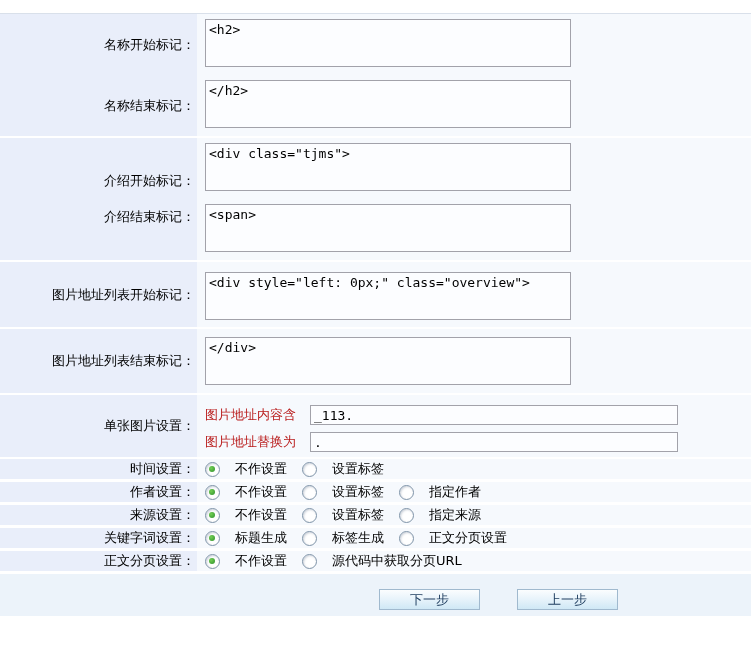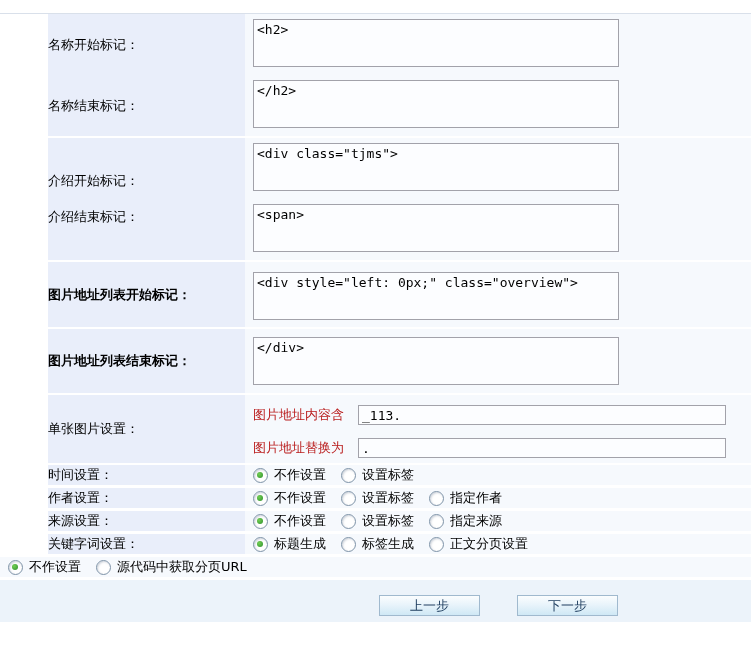--- a/index.html
+++ b/index.html
@@ -6,47 +6,47 @@
   body{
     width:751px;height:670px;overflow:hidden;background:#ffffff;
     font-family:"DejaVu Sans","Liberation Sans",sans-serif;
     font-size:13px;color:#000;
   }
   .top-strip{height:13px;background:#ffffff;border-bottom:1px solid #d9e0ea}
   .grp{margin-bottom:2px}
   .field{display:flex}
   .lbl{
     width:197px;flex:none;background:#e9eefa;box-sizing:border-box;
-    display:flex;align-items:center;
-    padding-right:2px;line-height:16px;margin-left:48px;
-  }
-  .lbl.b span{font-weight:bold}
+    display:flex;justify-content:flex-end;align-items:center;
+    padding-right:2px;line-height:16px;
+  }
+  .lbl.b span{font-weight:normal}
   .ctl{flex:1;background:#f6f9fd;box-sizing:border-box;padding-left:8px}
   textarea.tag{
     display:block;width:366px;height:48px;box-sizing:border-box;
     border:1px solid #a2a2aa;background:#fcfdff;resize:none;overflow:hidden;
     font-family:"DejaVu Sans Mono","Liberation Mono",monospace;
     font-size:13px;color:#000;padding:2px 3px;line-height:15px;
   }
   
   .f-ta .ctl{padding-top:5px;padding-bottom:8px}
   .f-intro-start .lbl{align-items:flex-end;padding-bottom:10px}
   .f-intro-end .lbl{align-items:flex-start;padding-top:10px}
   .f-pic-start .ctl{padding-top:10px;padding-bottom:7px}
   .f-pic-end .ctl{padding-top:8px;padding-bottom:8px}
   
   .g5 .ctl{padding-top:10px;padding-bottom:5px}
   .sub-row{display:flex;align-items:center}
-  .sub-row + .sub-row{margin-top:13px}
+  .sub-row + .sub-row{margin-top:7px}
   .sub-lbl{width:99px;flex:none;color:#b91c1c}
   textarea.small{width:368px;height:20px;margin-left:6px}
   
   .r-row{display:flex;height:20px;margin-bottom:3px}
   .opts{flex:1;background:#f6f9fd;display:flex;align-items:center;padding-left:8px;gap:15px}
-  .opt{display:flex;align-items:center;gap:6px}
+  .opt{display:flex;align-items:center;gap:15px}
   .radio{
     width:13px;height:13px;flex:none;border-radius:50%;
     border:1px solid #7e93a8;background:#fff;position:relative;
     box-shadow:inset 1px 1px 2px rgba(60,80,110,.25);cursor:pointer;
   }
   .radio.checked::after{
     content:"";position:absolute;left:3px;top:3px;width:6px;height:6px;border-radius:50%;
     background:radial-gradient(circle at 35% 35%, #72cf52, #2e8f2e);
   }
   .opt-label{white-space:nowrap}
@@ -215,28 +215,31 @@
       <span class="opt-label">标签生成</span>
     </span>
     <span class="opt">
       <span class="radio"></span>
       <span class="opt-label">正文分页设置</span>
     </span>
   </div>
 </div>
 
 <div class="r-row">
+  <div class="lbl">
+    <span>正文分页设置：</span>
+  </div>
   <div class="opts">
     <span class="opt">
       <span class="radio checked"></span>
       <span class="opt-label">不作设置</span>
     </span>
     <span class="opt">
       <span class="radio"></span>
       <span class="opt-label">源代码中获取分页URL</span>
     </span>
   </div>
 </div>
 
 <div class="band">
+  <button class="btn">下一步</button>
   <button class="btn">上一步</button>
-  <button class="btn">下一步</button>
 </div>
 
 </body></html>

